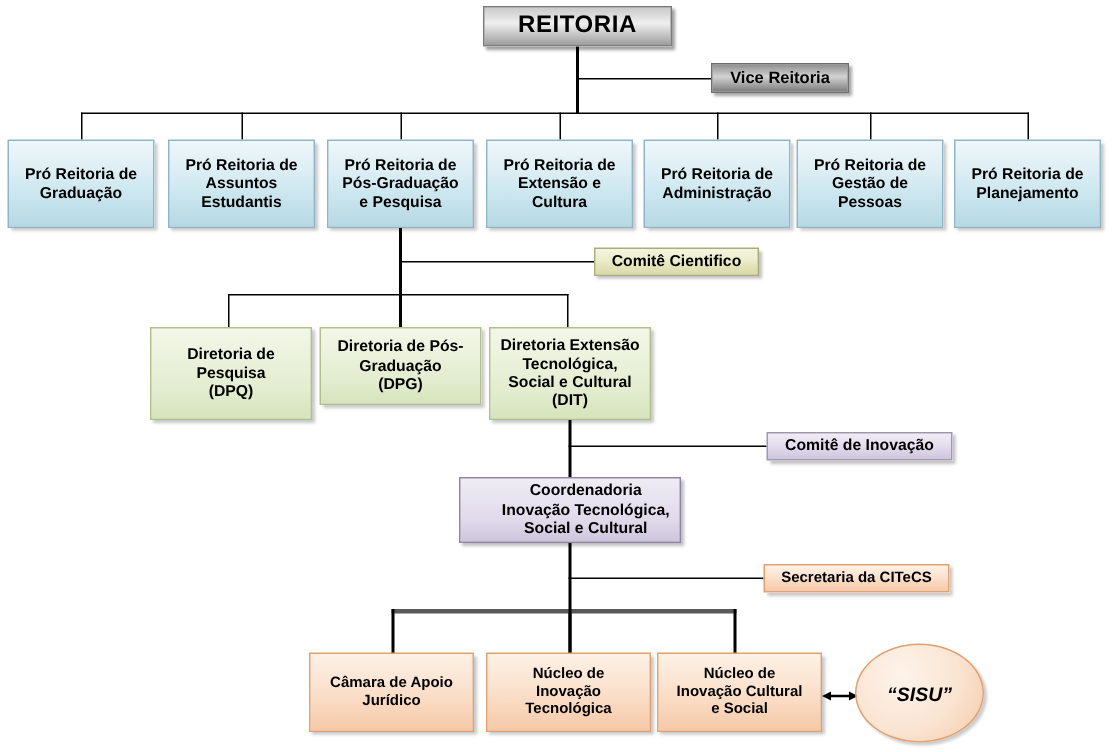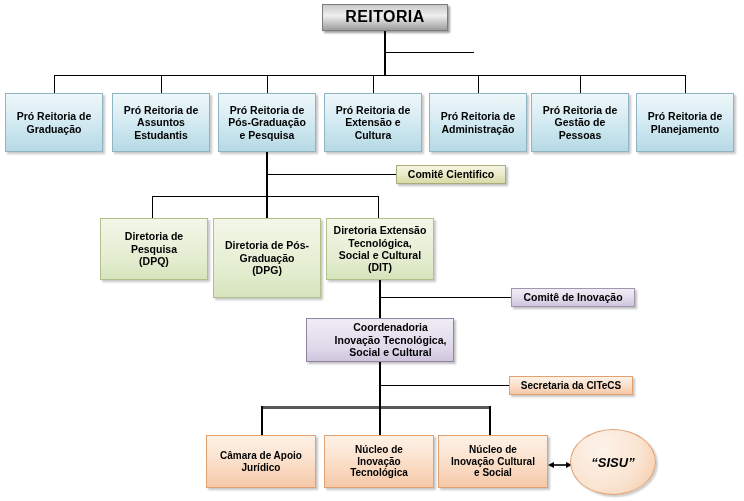--- a/index.html
+++ b/index.html
@@ -167,20 +167,21 @@
 
   <div class="ln" style="left:379px; top:385px; width:130px; height:1px;"></div>
 
   <div class="ln-thick" style="left:261px; top:406px; width:230px; height:3px;"></div>
   <div class="ln" style="left:261px; top:406px; width:2px; height:34px;"></div>
   <div class="ln" style="left:379px; top:406px; width:2px; height:34px;"></div>
   <div class="ln" style="left:489px; top:406px; width:2px; height:34px;"></div>
 
   <div class="node n-reitoria" style="left:322px; top:4px; width:126px; height:27px;">REITORIA</div>
 
+  <div class="node n-vice" style="left:474px; top:42px; width:92px; height:20px;">Vice Reitoria</div>
 
   <div class="node n-blue" style="left:5px; top:93px; width:98px; height:59px;">Pró Reitoria de
 Graduação</div>
 
   <div class="node n-blue" style="left:112px; top:93px; width:98px; height:59px;">Pró Reitoria de
 Assuntos
 Estudantis</div>
 
   <div class="node n-blue" style="left:218px; top:93px; width:98px; height:59px;">Pró Reitoria de
 Pós-Graduação
@@ -199,21 +200,21 @@
 
   <div class="node n-blue" style="left:636px; top:93px; width:98px; height:59px;">Pró Reitoria de
 Planejamento</div>
 
   <div class="node n-olive" style="left:396px; top:165px; width:110px; height:19px;">Comitê Cientifico</div>
 
   <div class="node n-green" style="left:100px; top:218px; width:108px; height:62px;">Diretoria de
 Pesquisa
 (DPQ)</div>
 
-  <div class="node n-green" style="left:213px; top:218px; width:108px; height:80px;">Diretoria de Pós-
+  <div class="node n-green" style="left:213px; top:218px; width:108px; height:52px;">Diretoria de Pós-
 Graduação
 (DPG)</div>
 
   <div class="node n-green" style="left:326px; top:218px; width:108px; height:62px;">Diretoria Extensão
 Tecnológica,
 Social e Cultural
 (DIT)</div>
 
   <div class="node n-lav" style="left:511px; top:288px; width:124px; height:19px;">Comitê de Inovação</div>
 

